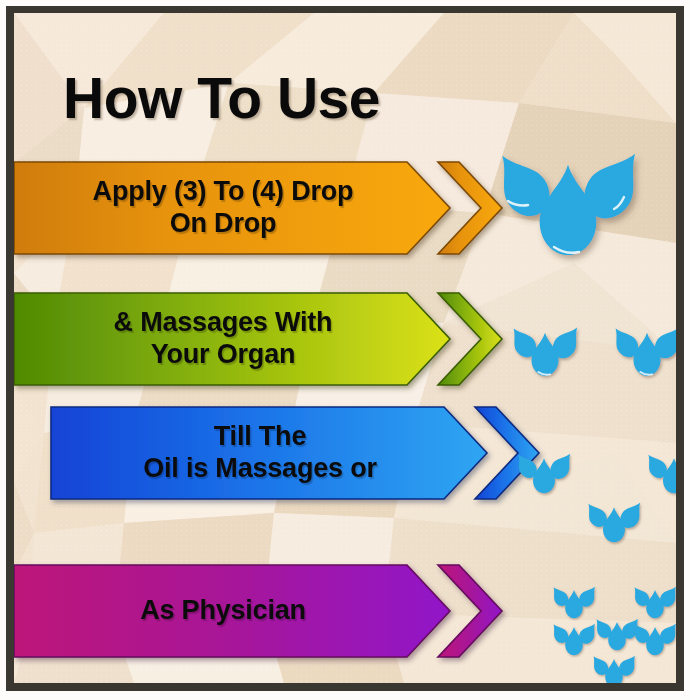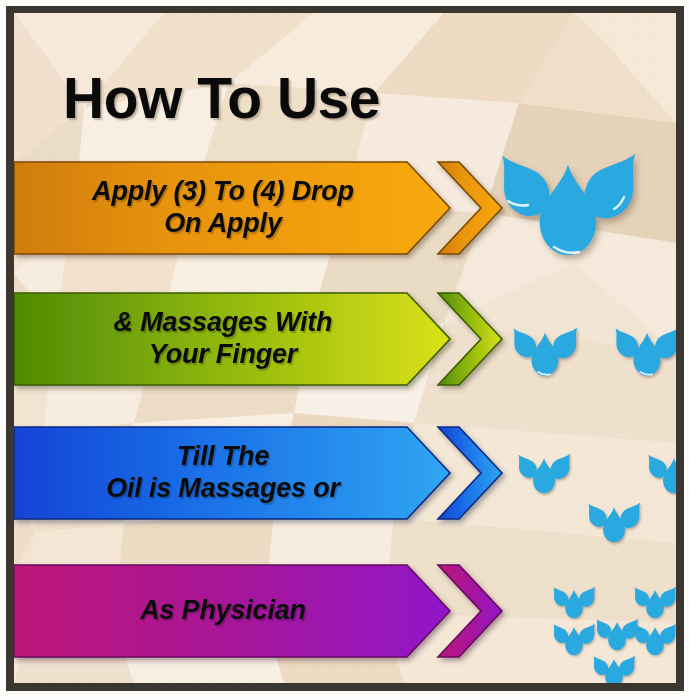--- a/index.html
+++ b/index.html
@@ -62,27 +62,26 @@
     display:flex;flex-direction:column;
     align-items:center;justify-content:center;
     text-align:center;
     color:#0b0b0b;
     font-weight:bold;
     font-size:27px;
     line-height:1.18;
     letter-spacing:-0.2px;
     text-shadow:1.5px 1.5px 1px rgba(0,0,0,.22);
     pointer-events:none;
-    font-style:italic;
   }
   .band-text span{display:block;white-space:nowrap;}
 
   #row0{top:143px;}
   #row1{top:274px;}
-  #row2{top:408px;}
+  #row2{top:388px;margin-left:37px;}
   #row3{top:546px;}
 
   
   .dropwrap{position:absolute;}
   .drop-svg{display:block;overflow:visible;}
 </style>
 </head>
 <body>
 
 <div id="poster">
@@ -160,21 +159,21 @@
             <feDropShadow dx="2.5" dy="3" stdDeviation="2.5" flood-color="#5c452a" flood-opacity=".45"></feDropShadow>
           </filter>
         </defs>
         <g filter="url(#sh0)">
           <polygon points="0,6 393,6 436,52 393,98 0,98" fill="url(#g0)" stroke="#7d4a05" stroke-width="1.6"></polygon>
           <polygon points="445,6 488,52 445,98 424,98 467,52 424,6" fill="url(#g0)" stroke="#7d4a05" stroke-width="1.6"></polygon>
         </g>
       </svg>
       <div class="band-text">
         <span>Apply (3) To (4) Drop</span>
-        <span>On Apply</span>
+        <span>On Drop</span>
       </div>
     </div>
 
     <div class="row" id="row1">
       <svg class="band-svg" viewBox="0 0 480 104">
         <defs>
           <linearGradient id="g1" x1="0" y1="0" x2="1" y2="0">
             <stop offset="0%" stop-color="#4f8a05"></stop>
             <stop offset="45%" stop-color="#8cb50c"></stop>
             <stop offset="100%" stop-color="#dbe117"></stop>
@@ -183,21 +182,21 @@
             <feDropShadow dx="2.5" dy="3" stdDeviation="2.5" flood-color="#4a4426" flood-opacity=".45"></feDropShadow>
           </filter>
         </defs>
         <g filter="url(#sh1)">
           <polygon points="0,6 393,6 436,52 393,98 0,98" fill="url(#g1)" stroke="#3a5e04" stroke-width="1.6"></polygon>
           <polygon points="445,6 488,52 445,98 424,98 467,52 424,6" fill="url(#g1)" stroke="#3a5e04" stroke-width="1.6"></polygon>
         </g>
       </svg>
       <div class="band-text">
         <span>&amp; Massages With</span>
-        <span>Your Finger</span>
+        <span>Your Organ</span>
       </div>
     </div>
 
     <div class="row" id="row2">
       <svg class="band-svg" viewBox="0 0 480 104">
         <defs>
           <linearGradient id="g2" x1="0" y1="0" x2="1" y2="0">
             <stop offset="0%" stop-color="#1243d6"></stop>
             <stop offset="45%" stop-color="#1b72e8"></stop>
             <stop offset="100%" stop-color="#2fa6f2"></stop>

